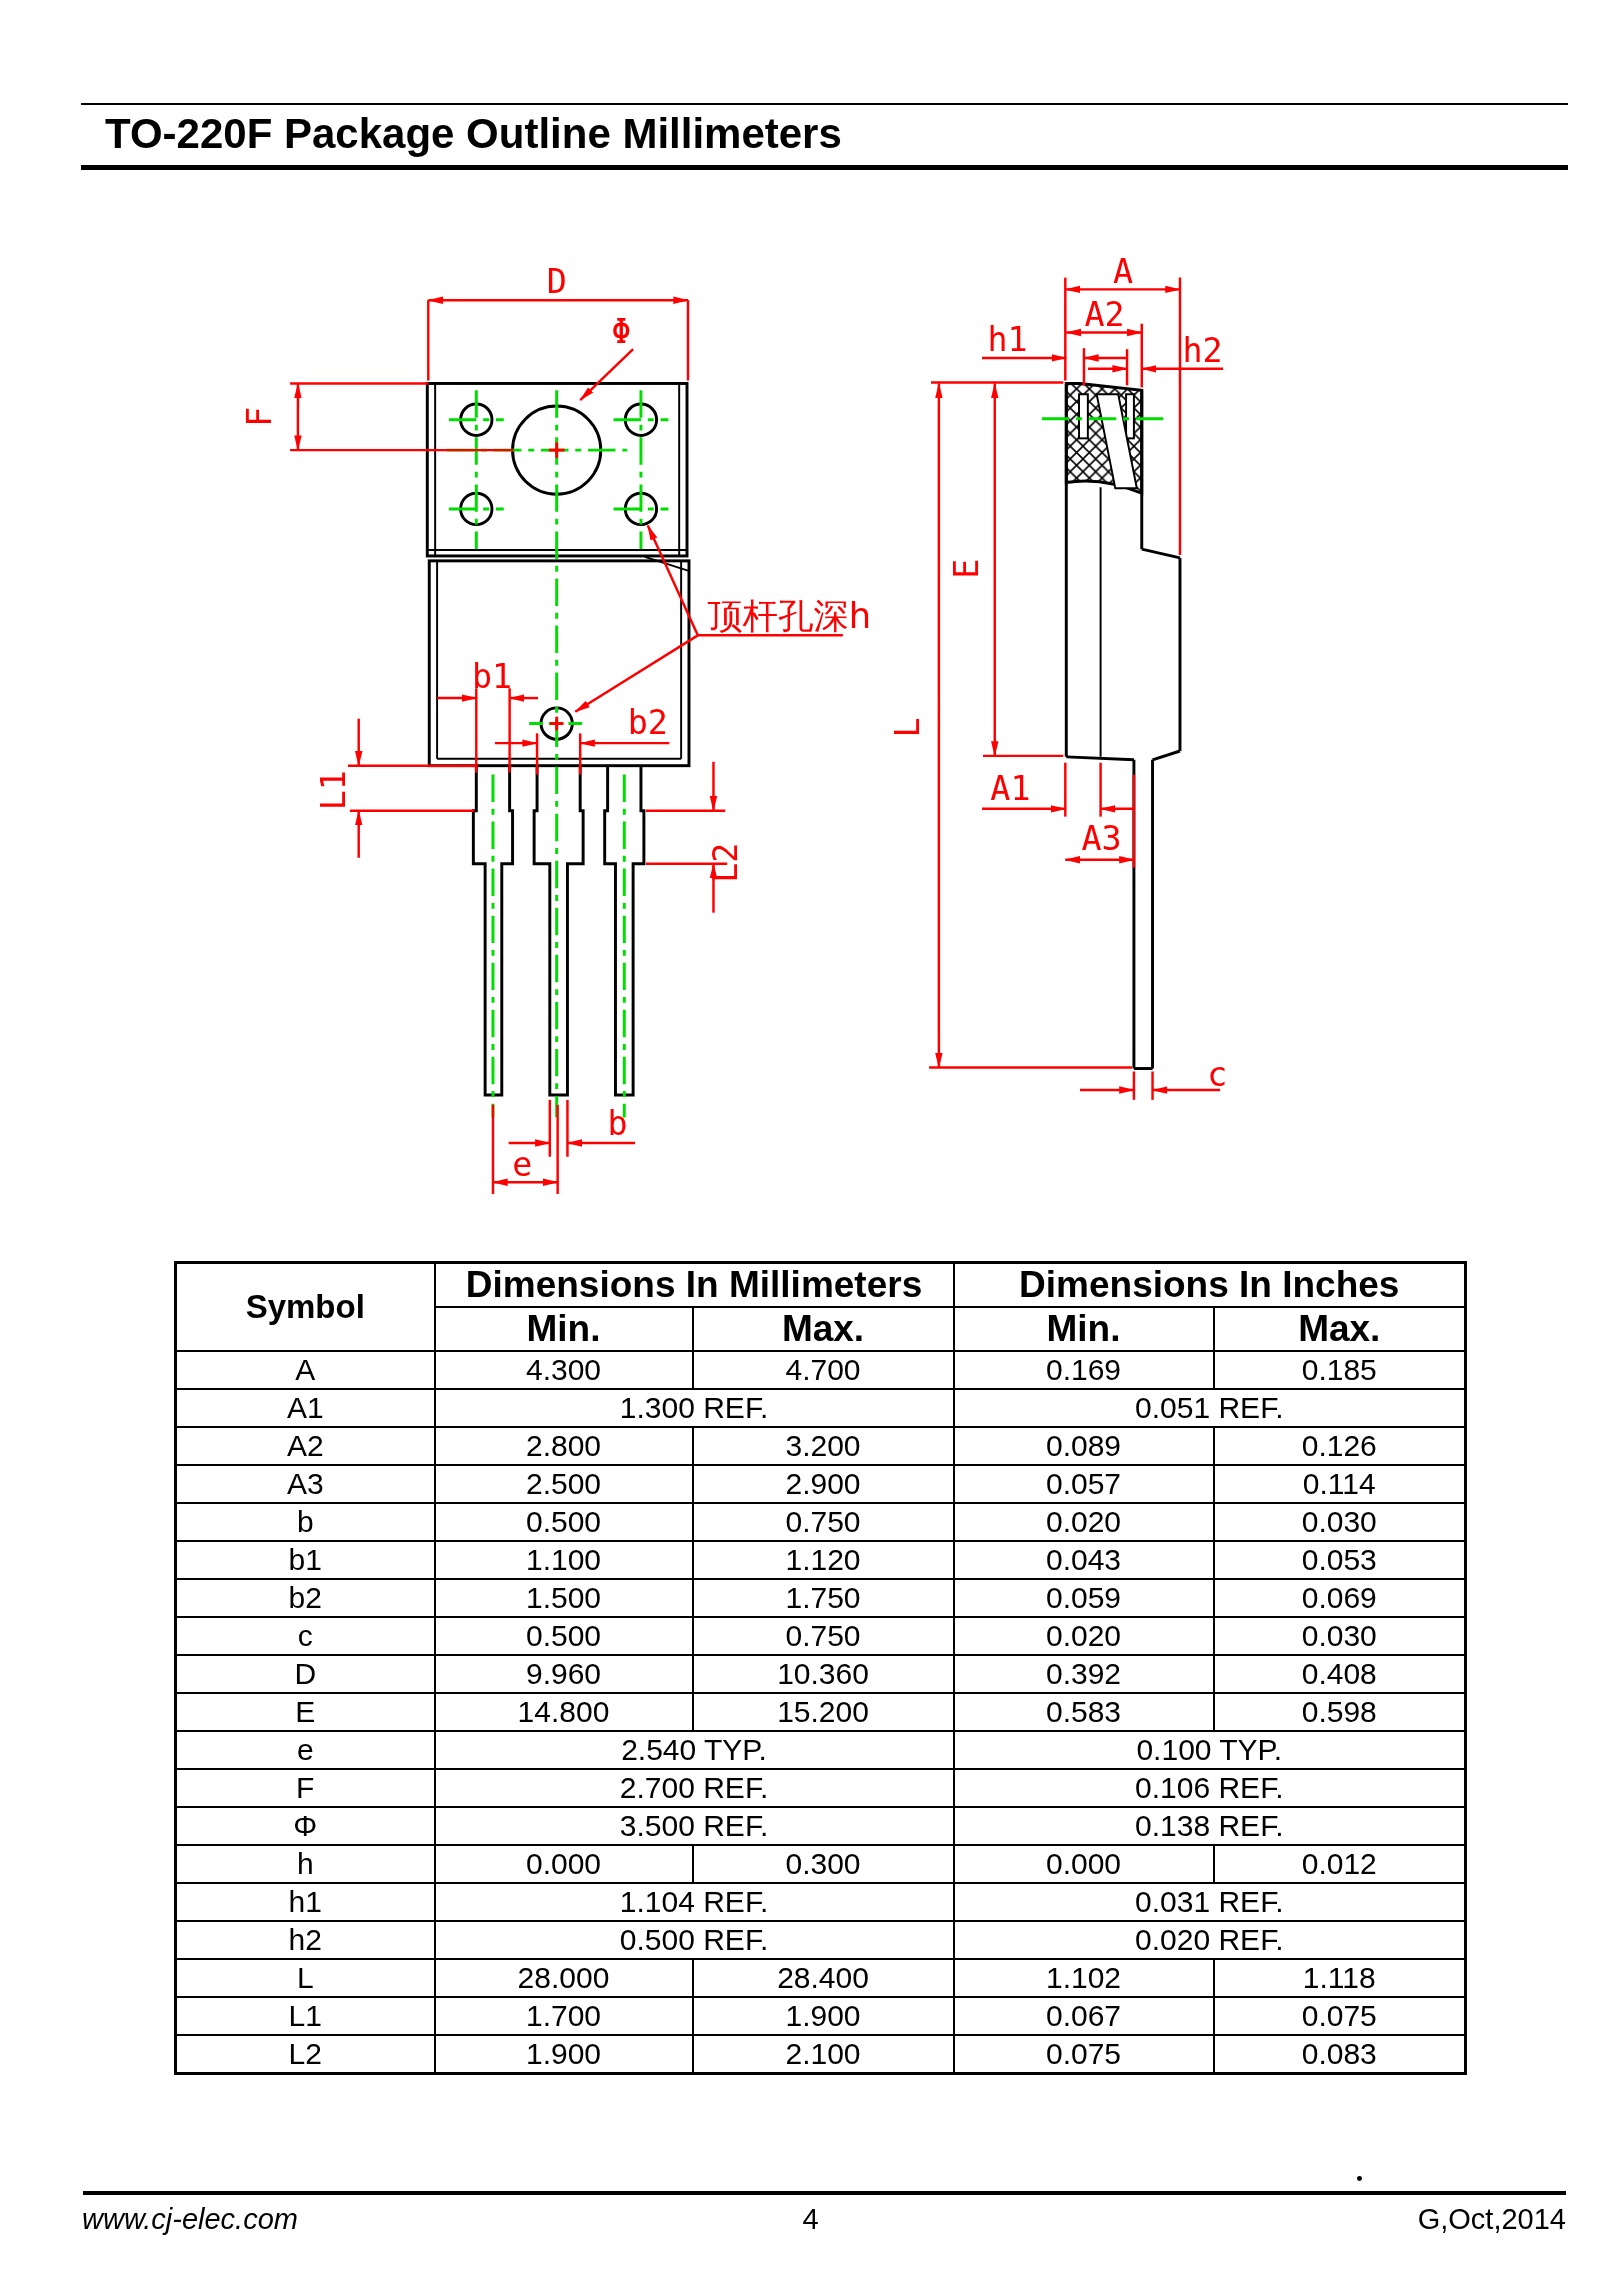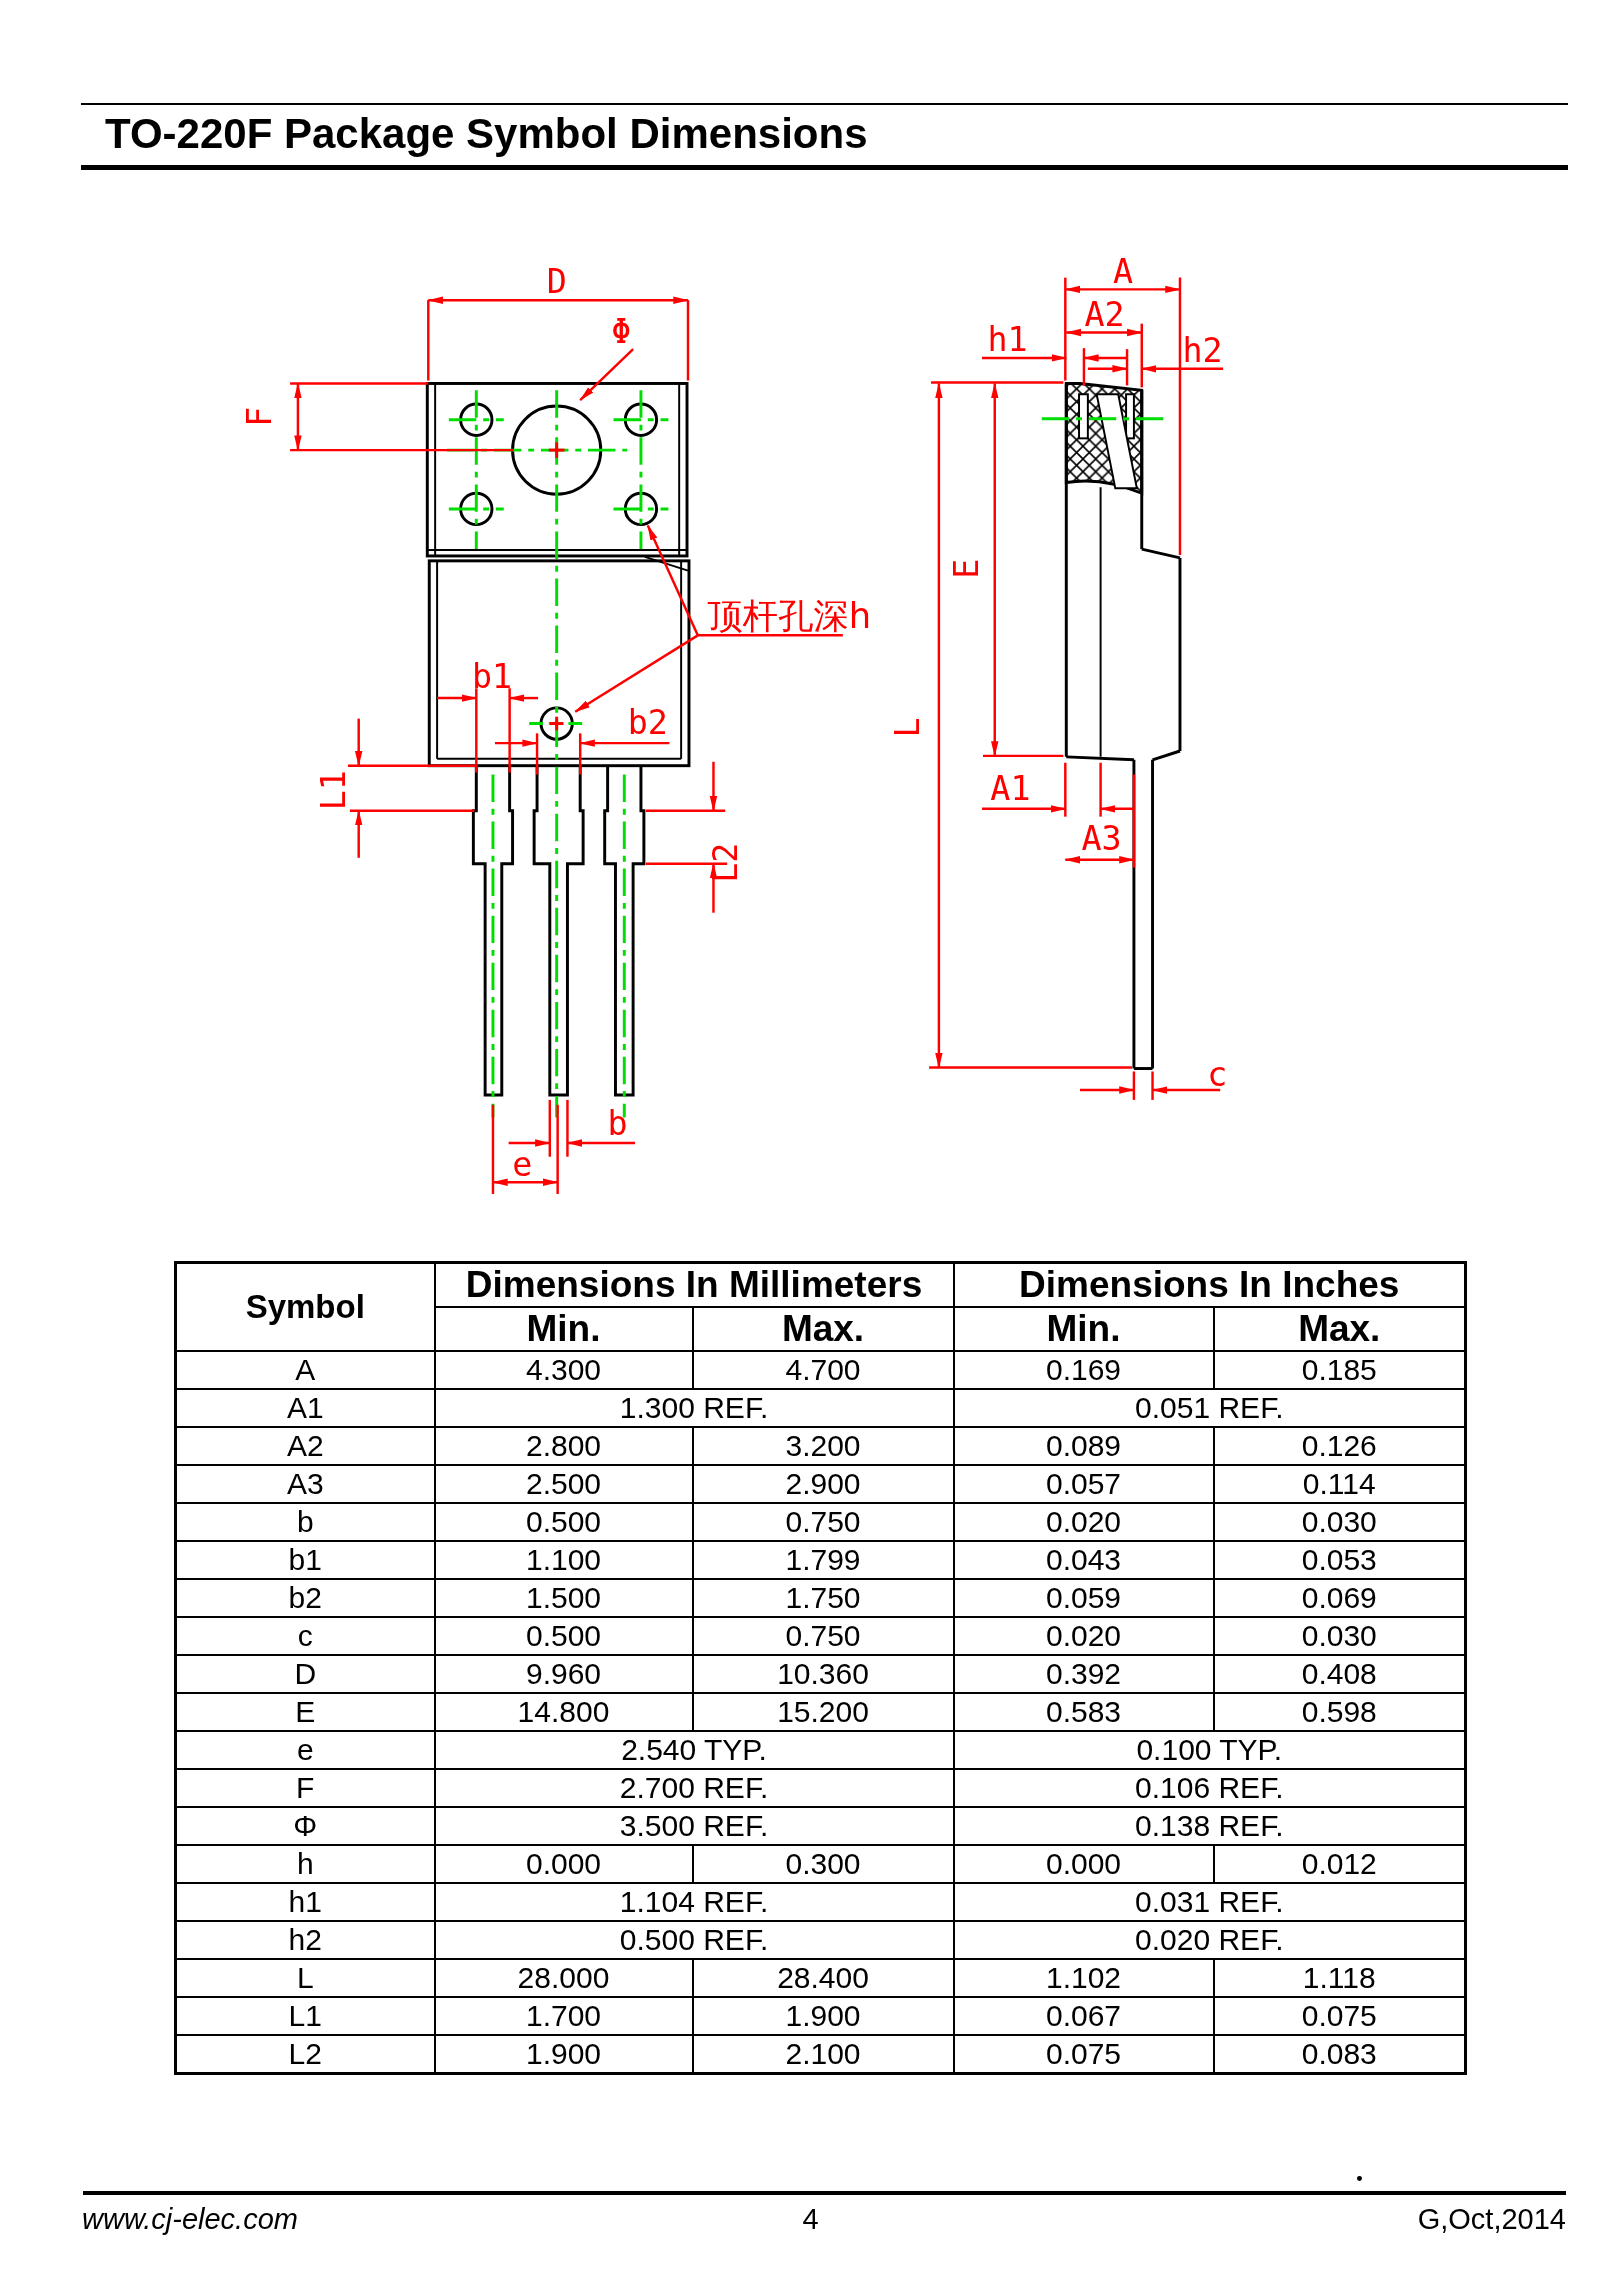--- a/index.html
+++ b/index.html
@@ -28,21 +28,21 @@
   #footer .pg{position:absolute;left:0;width:1621px;text-align:center;top:0;}
   #footer .rev{position:absolute;right:55px;top:0;}
   #footer-dot{position:absolute;left:1357px;top:2176px;width:4.9px;height:4.9px;background:#000;border-radius:50%;}
 </style>
 </head>
 <body>
 
 <div id="page">
 
   <div class="hline" style="left:81px;top:103px;width:1487px;height:2px;"></div>
-  <div id="title-text">TO-220F Package Symbol Dimensions</div>
+  <div id="title-text">TO-220F Package Outline Millimeters</div>
   <div class="hline" style="left:81px;top:165px;width:1487px;height:4.9px;"></div>
 
   <svg width="1621" height="1255" viewBox="0 0 1654 1280">
     <defs>
       <marker id="ar" markerWidth="16" markerHeight="10" refX="15" refY="5" orient="auto-start-reverse" markerUnits="userSpaceOnUse">
         <path d="M16,5 L0,1.2 L0,8.8 z" fill="#ff0000"></path>
       </marker>
       <pattern id="xhatch" width="13" height="13" patternUnits="userSpaceOnUse">
         <path d="M0,0 L13,13 M13,0 L0,13" stroke="#000" stroke-width="1.6"></path>
       </pattern>
@@ -272,21 +272,21 @@
         <tr>
           <td>b</td>
           <td>0.500</td>
           <td>0.750</td>
           <td>0.020</td>
           <td>0.030</td>
         </tr>
         <tr>
           <td>b1</td>
           <td>1.100</td>
-          <td>1.799</td>
+          <td>1.120</td>
           <td>0.043</td>
           <td>0.053</td>
         </tr>
         <tr>
           <td>b2</td>
           <td>1.500</td>
           <td>1.750</td>
           <td>0.059</td>
           <td>0.069</td>
         </tr>

